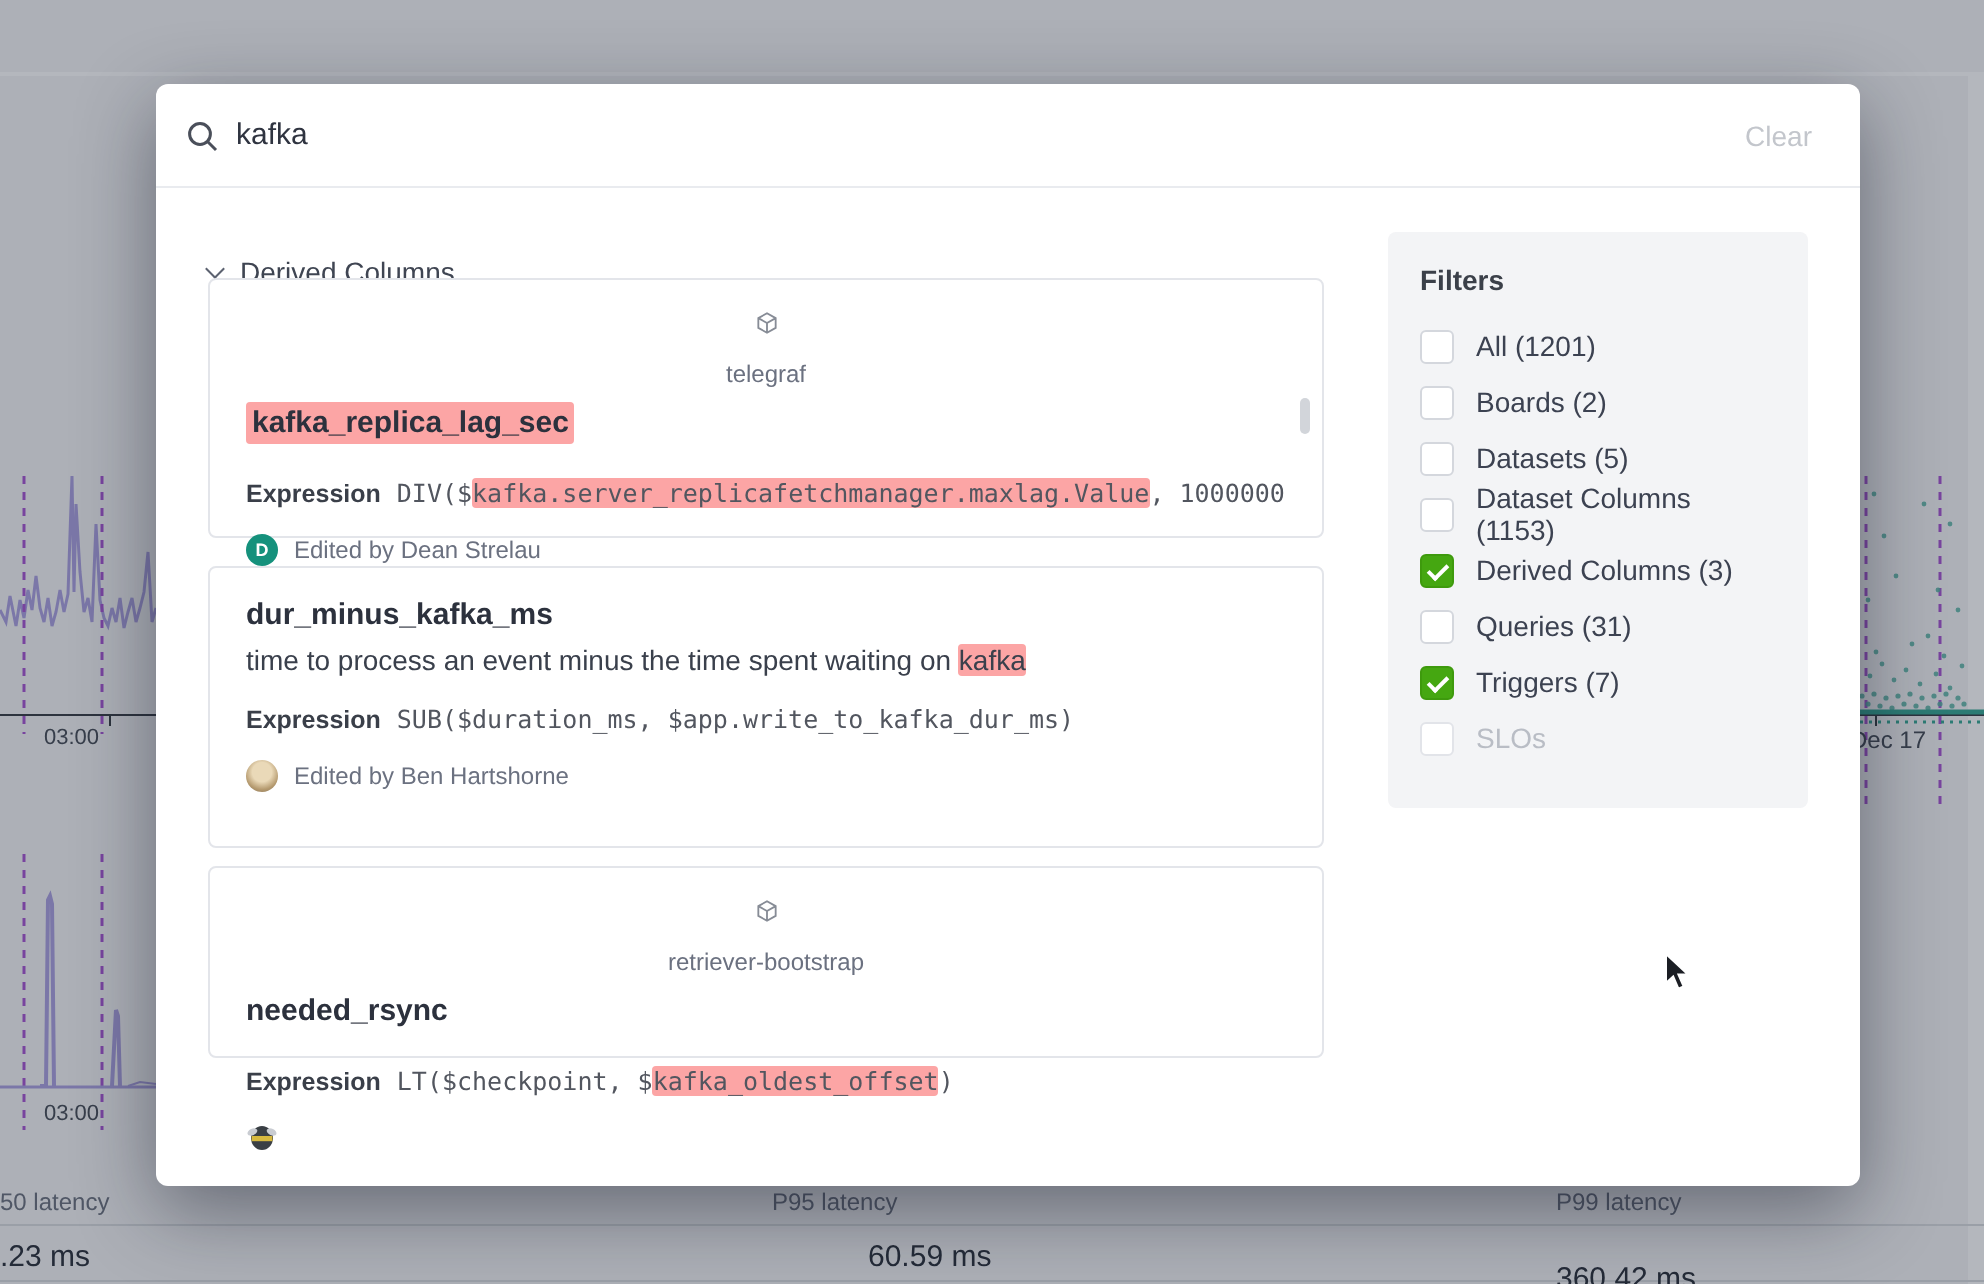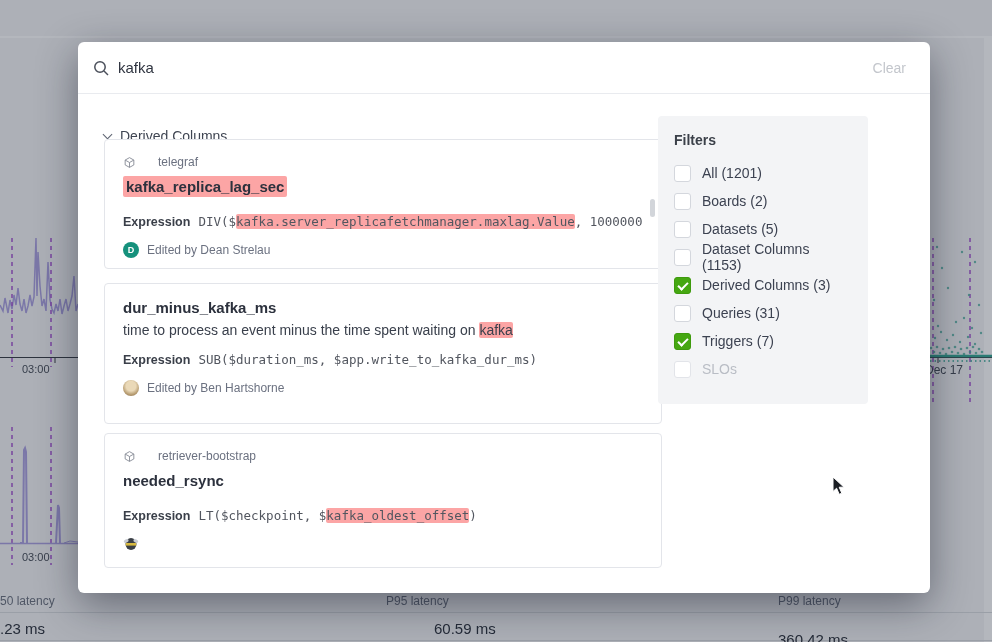--- a/index.html
+++ b/index.html
@@ -26,42 +26,42 @@
 
   .section-header { position:absolute; left:26px; top:74px; display:flex; align-items:center; gap:9px;
                     font-size:14px; color:#3f4552;margin-top:12px; }
   .chev { width:7px; height:7px; border-left:1.5px solid #5c6270; border-bottom:1.5px solid #5c6270;
           transform:rotate(-45deg); margin-top:-4px; }
 
   .card { position:absolute; left:26px; width:558px; background:#fff; border:1px solid #e3e5ea;
           border-radius:4px; padding:15px 18px; }
   .card-1 { top:97px;  height:130px; }
   .card-2 { top:241px; height:141px; }
-  .card-3 { top:391px; height:135px; }
-  .ds-row { display:flex; align-items:center; gap:22px; font-size:12px; color:#6b7180; margin-bottom:9px; }
+  .card-3 { top:391px; height:96px; }
+  .ds-row { display:flex; align-items:center; gap:12px; font-size:12px; color:#6b7180; margin-bottom:9px;flex-direction:column; }
   .card-title { font-size:15px; font-weight:bold; color:#2c313d; margin-bottom:19px; }
   .card-title.tight { margin-bottom:6px; }
   .card-title .hl { padding:2px 3px; }
   .card-desc { font-size:14px; color:#3a404c; margin-bottom:14px; }
   .expr-row { display:flex; align-items:baseline; white-space:nowrap; overflow:hidden; margin-bottom:13px; }
   .expr-label { font-weight:bold; font-size:12.5px; color:#3a3f49; margin-right:8px; flex:0 0 auto; }
   .expr-code { font-family:"DejaVu Sans Mono", monospace; font-size:12.5px; color:#52565f;
                white-space:nowrap; overflow:hidden; }
   .hl { background:#fca5a5; border-radius:2px; }
   .edited-row { display:flex; align-items:center; gap:8px; font-size:12px; color:#6b7180; }
   .avatar-initial { width:16px; height:16px; border-radius:50%; background:#15917c; color:#fff;
                     font-size:9px; font-weight:bold; display:flex; align-items:center; justify-content:center; }
   .avatar-photo { width:16px; height:16px; border-radius:50%;
                   background:radial-gradient(circle at 50% 38%, #ead9b8 0 38%, #b59a6f 68%, #7c6a50); }
 
   .scroll-thumb { position:absolute; left:572px; top:157px; width:5px; height:18px;
                   background:#d2d5da; border-radius:3px; }
 
   
-  .filters { position:absolute; left:580px; top:74px; width:210px; height:288px;
+  .filters { position:absolute; left:616px; top:74px; width:210px; height:288px;
              background:#f3f4f6; border-radius:4px; padding:16px; }
   .filters-title { font-size:14px; font-weight:bold; color:#3b4049; margin-bottom:11px; }
   .f-row { display:flex; align-items:center; gap:11px; height:28px; font-size:14px; color:#3c4251; }
   .cbox { position:relative; width:17px; height:17px; background:#fff; border:1.5px solid #d4d7dd;
           border-radius:3px; flex:0 0 auto; }
   .cbox.on { background:#45a711; border-color:#3e9a0d; }
   .cbox.on::after { content:""; position:absolute; left:3px; top:4px; width:8px; height:4px;
                     border-left:2px solid #fff; border-bottom:2px solid #fff; transform:rotate(-45deg); }
   .f-row.disabled { color:#b9bdc5; }
   .f-row.disabled .cbox { border-color:#e2e4e9; }

